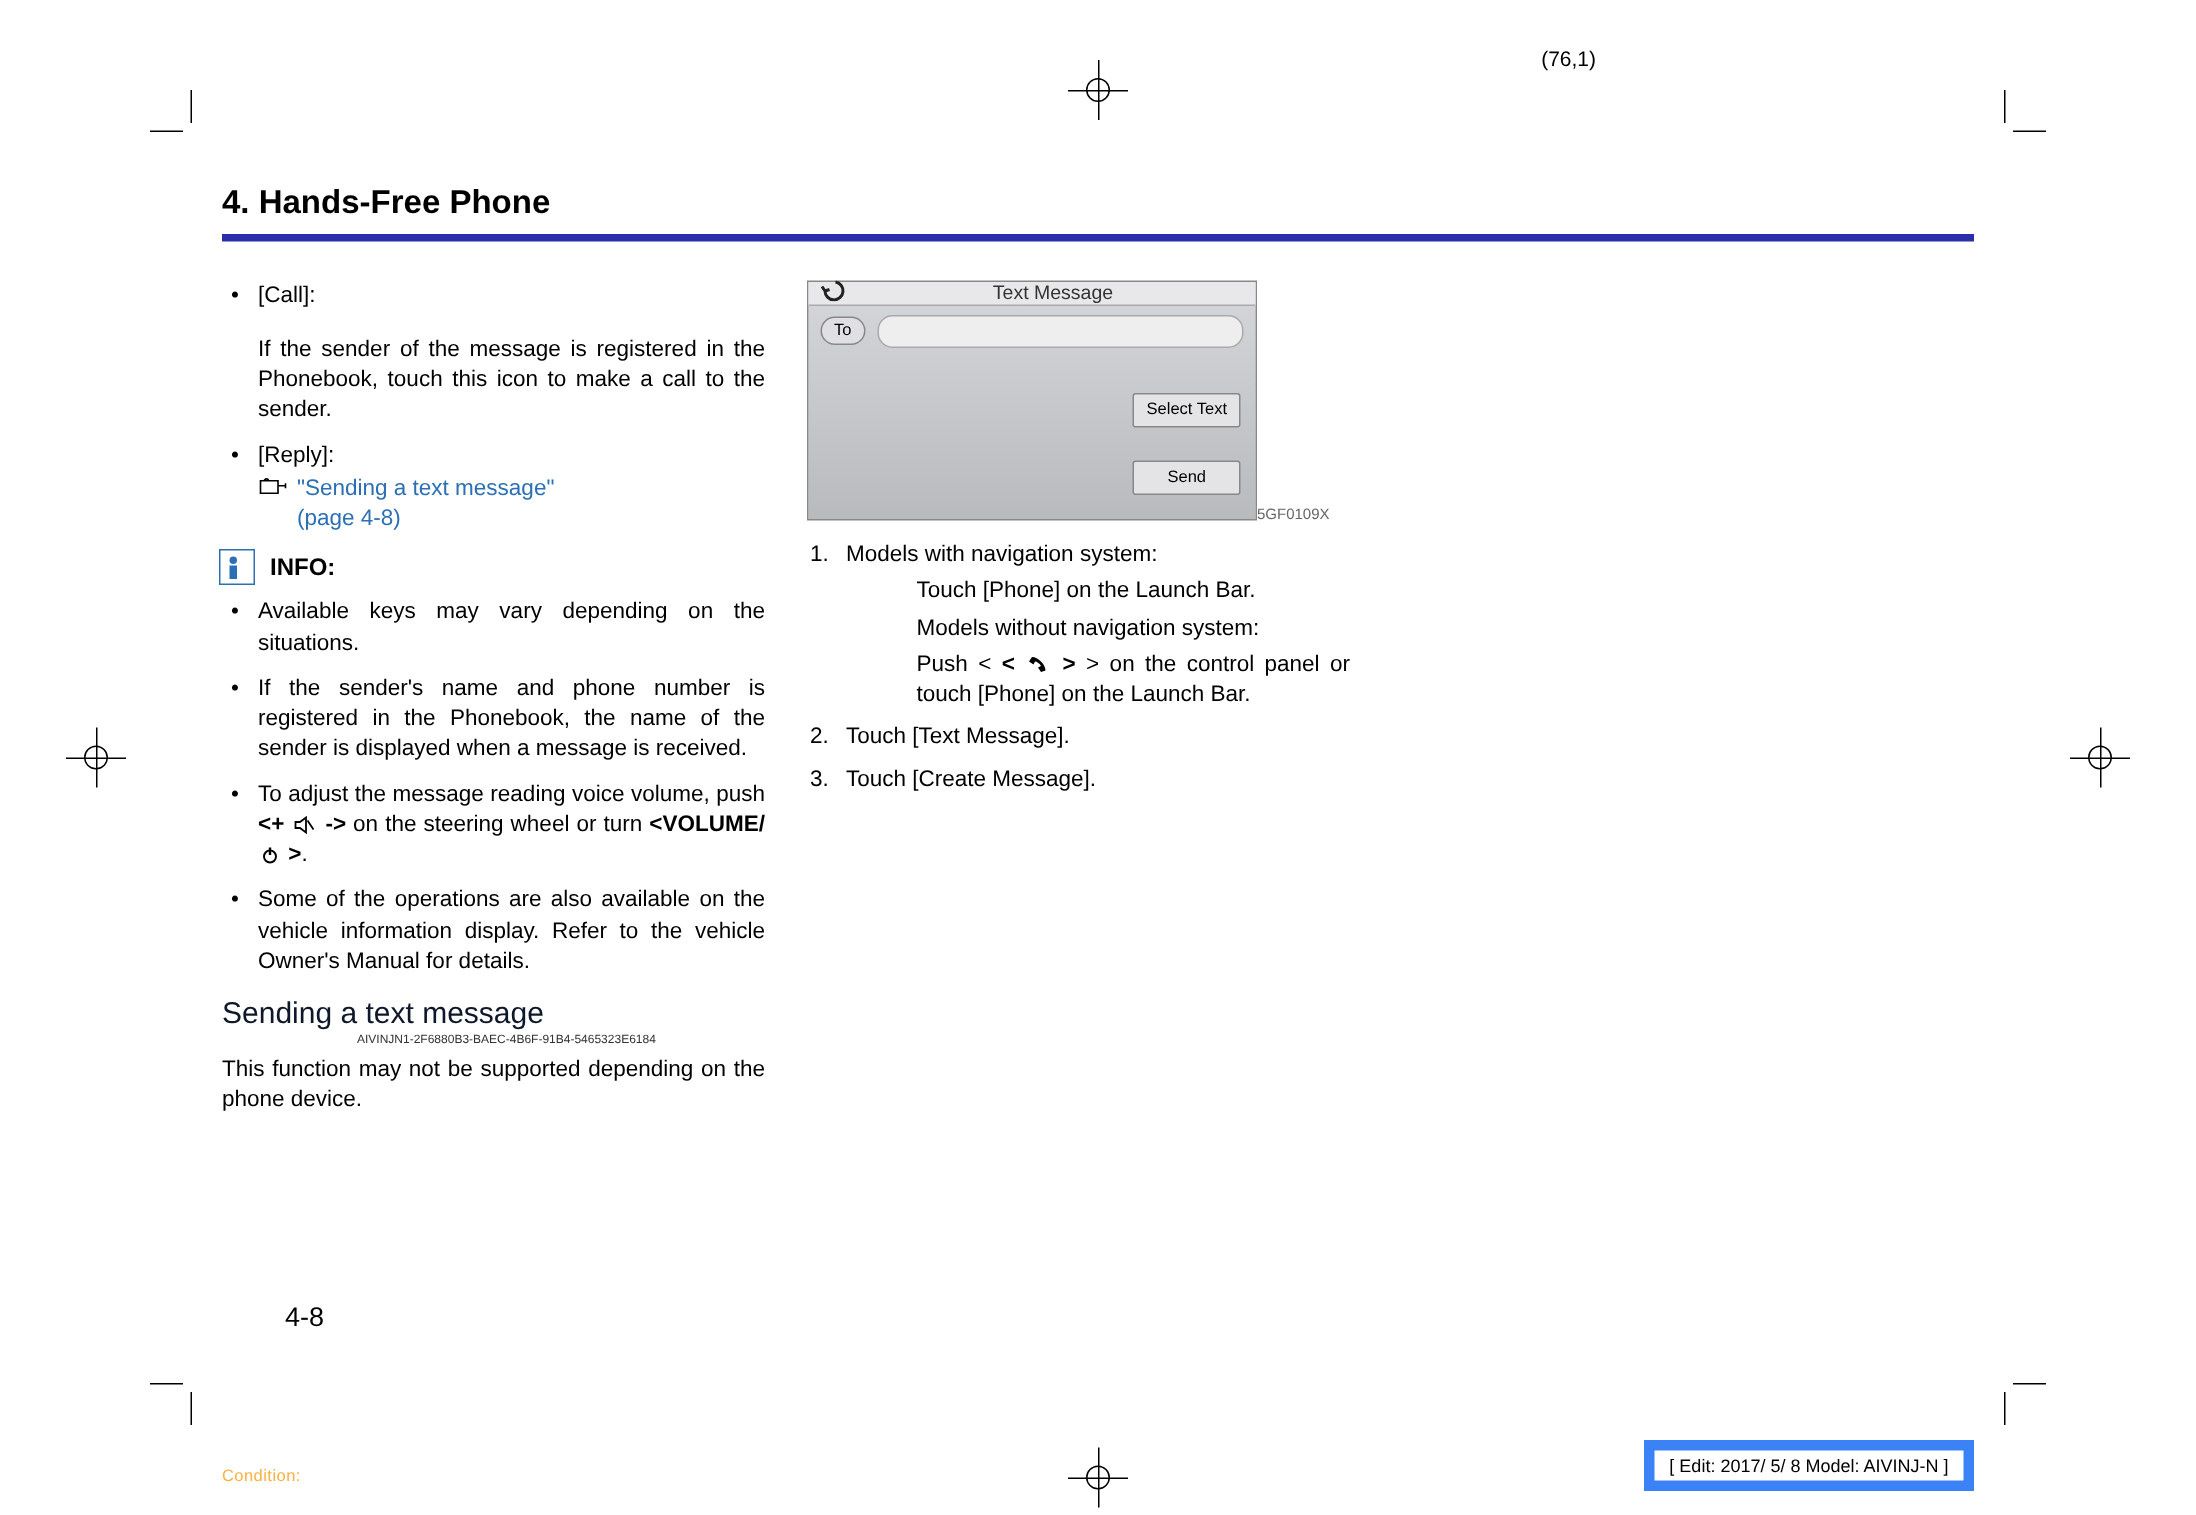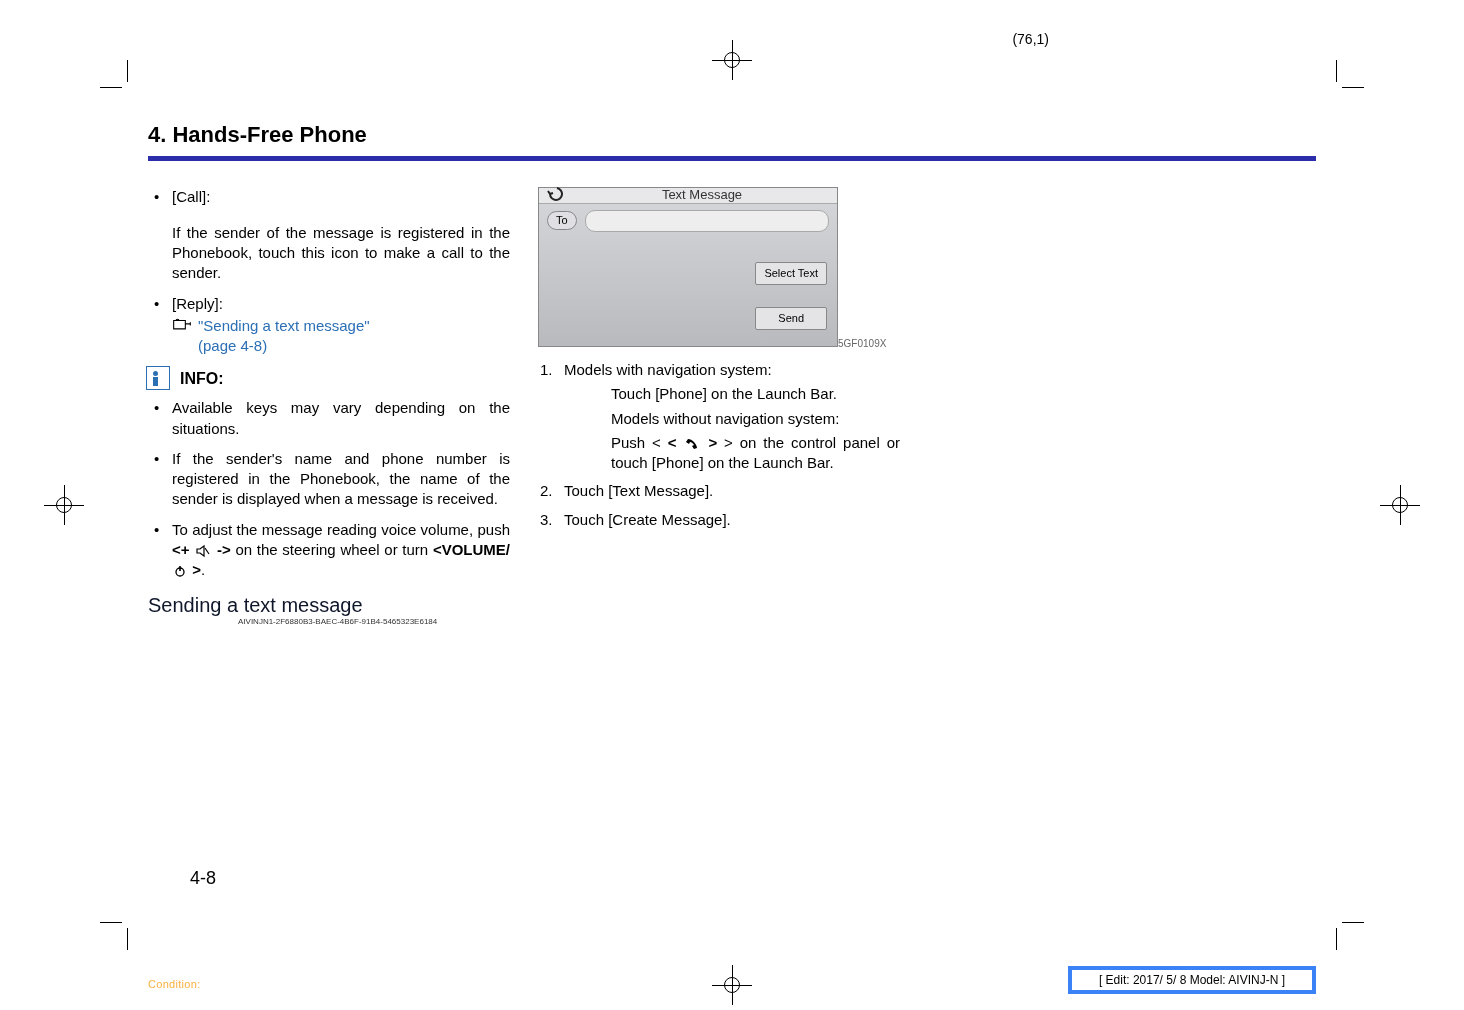--- a/index.html
+++ b/index.html
@@ -6,21 +6,21 @@
   body {
     font-family: Arial, Helvetica, sans-serif;
     background: #fff;
     color: #000;
     width: 1464px;
     height: 1010px;
     position: relative;
     font-size: 15px;
     line-height: 1.35;
   }
-  .page-coord { position:absolute; top:30px; right:415px; font-size:14px; }
+  .page-coord { position:absolute; top:30px; right:400px; font-size:14px; }
   .crop-top { position:absolute; top:40px; left:50%; transform:translateX(-50%); }
   .crop-bottom { position:absolute; bottom:5px; left:50%; transform:translateX(-50%); }
   .crop-left { position:absolute; top:50%; left:44px; transform:translateY(-50%); }
   .crop-right { position:absolute; top:50%; right:44px; transform:translateY(-50%); }
   .crop { width:28px; height:28px; }
   .crop-tl { position:absolute; left:100px; top:60px; }
   .crop-tr { position:absolute; right:100px; top:60px; }
   .crop-bl { position:absolute; left:100px; bottom:60px; }
   .crop-br { position:absolute; right:100px; bottom:60px; }
   .mark-line-v { width:1px; height:22px; background:#000; display:block; position:absolute; }
@@ -76,21 +76,21 @@
 
   ol.steps { list-style:none; counter-reset:step; margin-top:6px; }
   ol.steps > li { counter-increment:step; position:relative; padding-left:26px; margin-bottom:8px; text-align:justify; }
   ol.steps > li::before { content:counter(step) "."; position:absolute; left:2px; top:0; }
   .step-sub { margin-top:4px; text-align:justify;margin-left:47px; }
 
   .inline-icon { display:inline-block; vertical-align:middle; margin:0 2px; }
 
   .page-num { position:absolute; left:0; bottom:0; font-size:18px;margin-left:42px; }
   .condition { position:absolute; left:0; font-size:11px; color:#fbb040; letter-spacing:0.3px; }
-  .edit-box { position:absolute; right:0; border:4px solid #3b82f6; padding:2px 27px; font-size:12px; }
+  .edit-box { position:absolute; right:0; border:7px solid #3b82f6; padding:2px 10px; font-size:12px; }
 
   .footer { position:absolute; left:148px; right:148px; bottom:68px; height:24px; }
 </style>
 </head>
 <body>
 
 <div class="page-coord">(76,1)</div>
 
 <div class="crop-cross crop-top">
   <span class="hv h"></span>
@@ -176,24 +176,26 @@
               <path d="M1 5 L4 5 L8 2 L8 12 L4 9 L1 9 Z" fill="none" stroke="#000" stroke-width="1.2"></path>
               <line x1="9" y1="4" x2="13" y2="10" stroke="#000" stroke-width="1.2"></line>
             </svg>
           <b>-&gt;</b> on the steering wheel or turn <b>&lt;VOLUME/</b>
           <svg class="inline-icon" width="12" height="12" viewBox="0 0 12 12">
               <circle cx="6" cy="7" r="4" fill="none" stroke="#000" stroke-width="1.3"></circle>
               <line x1="6" y1="1" x2="6" y2="6" stroke="#000" stroke-width="1.6"></line>
             </svg>
           <b>&gt;</b>.
         </li>
+        <li>Some of the operations are also available on the vehicle information display. Refer to the vehicle Owner's Manual for details.</li>
       </ul>
 
       <div class="heading-sub">Sending a text message</div>
       <div class="guid">AIVINJN1-2F6880B3-BAEC-4B6F-91B4-5465323E6184</div>
+      <div class="para">This function may not be supported depending on the phone device.</div>
 
     </div>
 
     <div class="col col2">
 
       <div class="screenshot">
         <div class="ss-header">
           <span class="ss-back">
             <svg width="18" height="16" viewBox="0 0 18 16">
                 <path d="M10 3 A6 6 0 1 1 3 9 M3 9 L1 6 M3 9 L6 8" fill="none" stroke="#222" stroke-width="2"></path>

